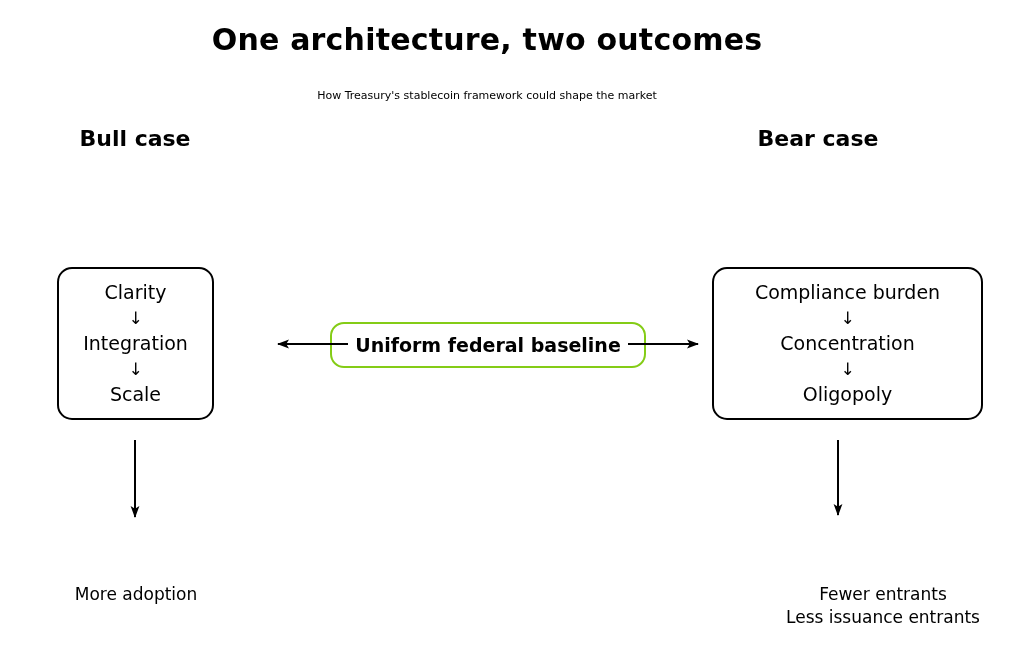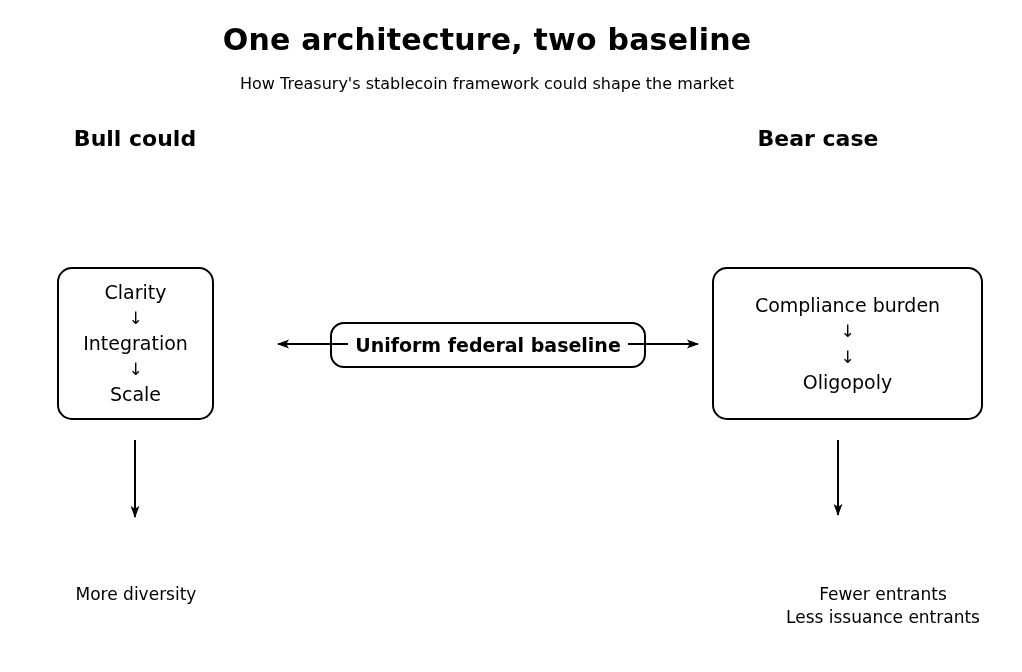--- a/index.html
+++ b/index.html
@@ -24,22 +24,22 @@
   }
   .title {
     left: 487px;
     top: 22px;
     font-size: 30px;
     font-weight: bold;
     letter-spacing: 0.2px;
   }
   .subtitle {
     left: 487px;
-    top: 74px;
-    font-size: 16px;
+    top: 89px;
+    font-size: 11px;
   }
   .col-heading {
     top: 126px;
     font-size: 22px;
     font-weight: bold;
   }
   .heading-bull { left: 135px; }
   .heading-bear { left: 818px; }
   .node-box {
     position: absolute;
@@ -65,21 +65,21 @@
   .chain-arrow {
     font-size: 17px;
     line-height: 26px;
   }
   .center-box {
     position: absolute;
     left: 330px;
     top: 322px;
     width: 316px;
     height: 46px;
-    border: 2px solid #000000;
+    border: 2px solid #84cc16;
     border-radius: 14px;
     box-sizing: border-box;
     display: flex;
     justify-content: center;
     align-items: center;
     font-size: 19px;
     font-weight: bold;
     white-space: nowrap;
     z-index: 2;
     background: transparent;
@@ -97,37 +97,38 @@
     top: 0;
     z-index: 3;
     pointer-events: none;
   }
 </style>
 </head>
 <body>
 
 <div class="canvas">
 
-  <div class="centered-x title">One architecture, two baseline</div>
+  <div class="centered-x title">One architecture, two outcomes</div>
   <div class="centered-x subtitle">How Treasury's stablecoin framework could shape the market</div>
 
-  <div class="centered-x col-heading heading-bull">Bull could</div>
+  <div class="centered-x col-heading heading-bull">Bull case</div>
   <div class="centered-x col-heading heading-bear">Bear case</div>
 
   <div class="node-box box-bull">
     <div class="chain-step">Clarity</div>
     <div class="chain-arrow">↓</div>
     <div class="chain-step">Integration</div>
     <div class="chain-arrow">↓</div>
     <div class="chain-step">Scale</div>
   </div>
 
   <div class="node-box box-bear">
     <div class="chain-step">Compliance burden</div>
     <div class="chain-arrow">↓</div>
+    <div class="chain-step">Concentration</div>
     <div class="chain-arrow">↓</div>
     <div class="chain-step">Oligopoly</div>
   </div>
 
   <div class="center-box">
     <span>Uniform federal baseline</span>
   </div>
 
   <svg class="connector-layer" width="1022" height="672" viewBox="0 0 1022 672" aria-hidden="true">
     <defs>
@@ -135,21 +136,21 @@
         <path d="M0,0.6 L12,5 L0,9.4 L2.8,5 Z" fill="#000000"></path>
       </marker>
     </defs>
     <line x1="348" y1="344" x2="278" y2="344" stroke="#000000" stroke-width="2" marker-end="url(#ah)"></line>
     <line x1="628" y1="344" x2="698" y2="344" stroke="#000000" stroke-width="2" marker-end="url(#ah)"></line>
     <line x1="135" y1="440" x2="135" y2="517" stroke="#000000" stroke-width="2" marker-end="url(#ah)"></line>
     <line x1="838" y1="440" x2="838" y2="515" stroke="#000000" stroke-width="2" marker-end="url(#ah)"></line>
   </svg>
 
   <div class="centered-x outcome outcome-bull">
-    <div>More diversity</div>
+    <div>More adoption</div>
   </div>
 
   <div class="centered-x outcome outcome-bear">
     <div>Fewer entrants</div>
     <div>Less issuance entrants</div>
   </div>
 
 </div>
 
 </body></html>

